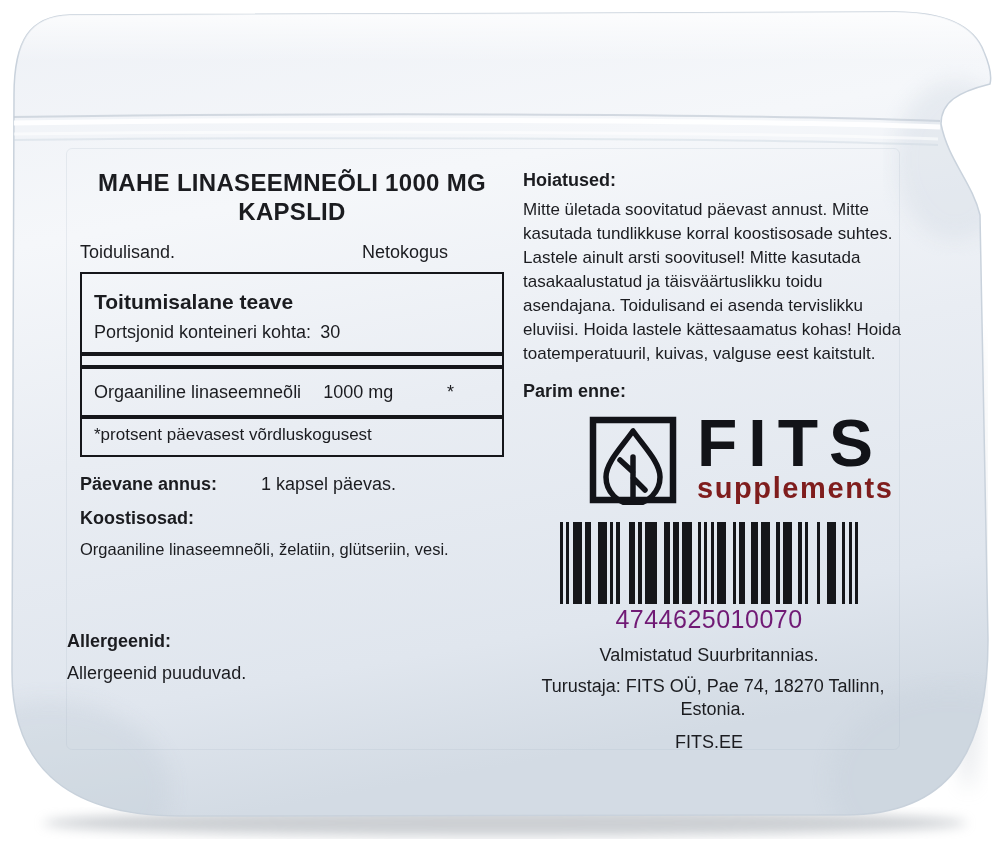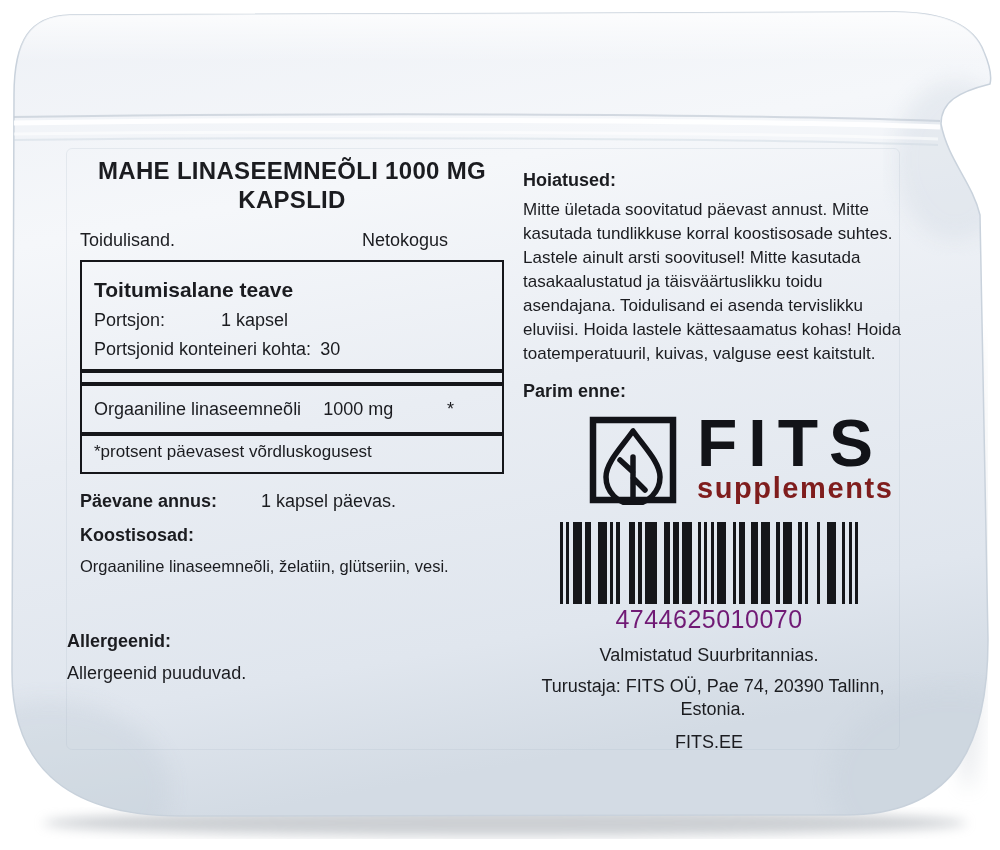--- a/index.html
+++ b/index.html
@@ -9,21 +9,21 @@
     font-family:"Liberation Sans",sans-serif;
     color:var(--ink,#1b1c20);
   }
   .pouch-svg{position:absolute;left:0;top:0;width:1000px;height:850px;}
   .label-edge{
     position:absolute;left:66px;top:148px;width:832px;height:600px;
     border:1px solid rgba(175,188,202,0.22);border-radius:6px;pointer-events:none;
   }
 
   
-  .left-col{position:absolute;left:80px;top:156px;width:424px;}
+  .left-col{position:absolute;left:80px;top:168px;width:424px;}
   .product-title{font-weight:bold;font-size:24px;line-height:29px;text-align:center;letter-spacing:.3px;}
   .meta-row{display:flex;margin-top:16px;font-size:18px;}
   .meta-row .net{margin-left:auto;margin-right:56px;}
 
   .facts{border:2.5px solid #15161a;margin-top:9px;padding:14px 12px 8px;background:transparent;}
   .facts-title{font-size:21px;font-weight:bold;margin-top:2px;}
   .facts-row{display:flex;font-size:18px;margin-top:8px;}
   .facts-row .serv-val{margin-left:56px;}
   .facts-row .spc-val{margin-left:9px;}
   .bar{border-top:4px solid #15161a;margin:9px -12px 0;}
@@ -124,24 +124,20 @@
     </div>
 
     <div class="meta-row">
       <span>Toidulisand.</span>
       <span class="net">Netokogus</span>
     </div>
 
     <div class="facts">
       <div class="facts-title">Toitumisalane teave</div>
 
-      <div class="facts-row">
-        <span>Portsjon:</span>
-        <span class="serv-val">1 kapsel</span>
-      </div>
 
       <div class="facts-row">
         <span>Portsjonid konteineri kohta:</span>
         <span class="spc-val">30</span>
       </div>
 
       <div class="bar"></div>
 
 
       <div class="bar"></div>
@@ -221,18 +217,18 @@
           <rect x="85" y="0" width="3" height="60"></rect>
           <rect x="90" y="0" width="1" height="60"></rect>
           <rect x="92" y="0" width="1" height="60"></rect>
           <rect x="94" y="0" width="1" height="60"></rect>
         </svg>
       <div class="barcode-num">4744625010070</div>
     </div>
 
     <div class="footer">
       <div class="made-in">Valmistatud Suurbritannias.</div>
-      <div class="distributor">Turustaja: FITS OÜ, Pae 74, 20390 Tallinn, Estonia.</div>
+      <div class="distributor">Turustaja: FITS OÜ, Pae 74, 18270 Tallinn, Estonia.</div>
       <div class="website">FITS.EE</div>
     </div>
   </div>
 
 </div>
 
 </body></html>

